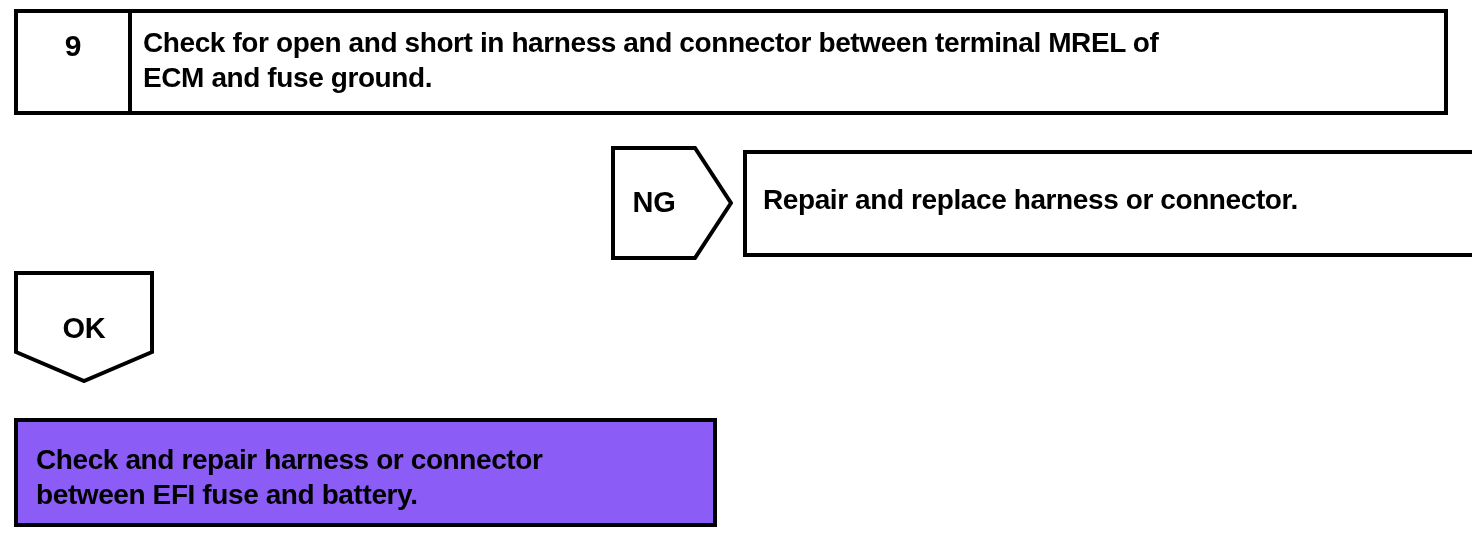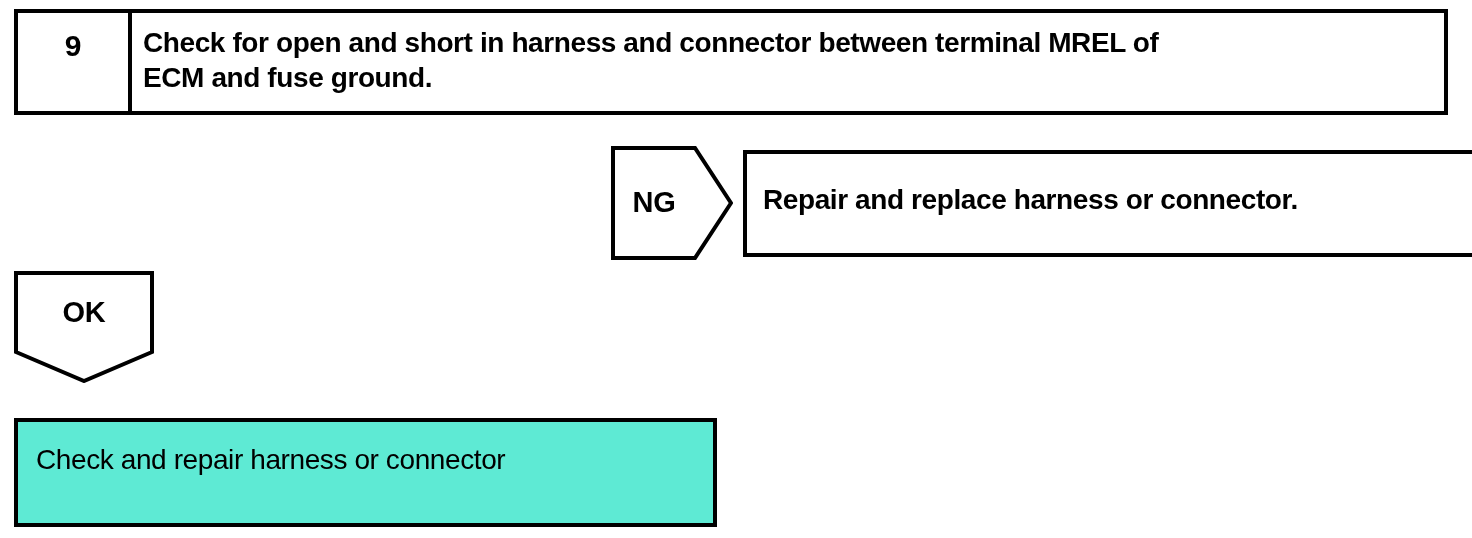--- a/index.html
+++ b/index.html
@@ -55,21 +55,21 @@
     display: flex;
     align-items: center;
     justify-content: center;
     font-weight: 700;
     font-size: 29px;
     letter-spacing: -0.3px;
   }
   .ng-connector { left: 611px; top: 146px; width: 122px; height: 82px; }
   .ng-connector .connector-label { left: 0; top: 0; width: 86px; height: 112px; }
   .ok-connector { left: 14px; top: 271px; width: 140px; height: 112px; }
-  .ok-connector .connector-label { left: 0; top: 0; width: 140px; height: 82px; }
+  .ok-connector .connector-label { left: 0; top: 16px; width: 140px; height: 82px; }
 
   
   .ng-result-box {
     position: absolute;
     left: 743px; top: 150px;
     width: 831px; height: 107px;
     border: 4px solid #000;
     display: flex;
     align-items: center;
     padding: 0 10px 8px 16px;
@@ -77,25 +77,25 @@
     font-size: 28px;
     letter-spacing: -0.4px;
     background: #fff;
   }
   .next-step-box {
     position: absolute;
     left: 14px; top: 418px;
     width: 703px; height: 109px;
     border: 4px solid #000;
     padding: 20px 14px 0 18px;
-    font-weight: 400;
+    font-weight: 700;
     font-size: 28px;
     line-height: 35px;
     letter-spacing: -0.4px;
-    background: #5eead4;
+    background: #8b5cf6;
   }
 </style>
 </head>
 <body>
 
 <div class="canvas">
 
   <div class="step-box">
     <div class="step-number-cell">9</div>
     <div class="step-instruction">
@@ -117,15 +117,16 @@
 
   <div class="connector ok-connector">
     <svg width="140" height="112" viewBox="0 0 140 112">
       <polygon points="2,2 138,2 138,81 70,110 2,81" fill="#ffffff" stroke="#000000" stroke-width="4" stroke-linejoin="miter"></polygon>
     </svg>
     <div class="connector-label">OK</div>
   </div>
 
   <div class="next-step-box">
     <div class="flow-line">Check and repair harness or connector</div>
+    <div class="flow-line">between EFI fuse and battery.</div>
   </div>
 
 </div>
 
 </body></html>

